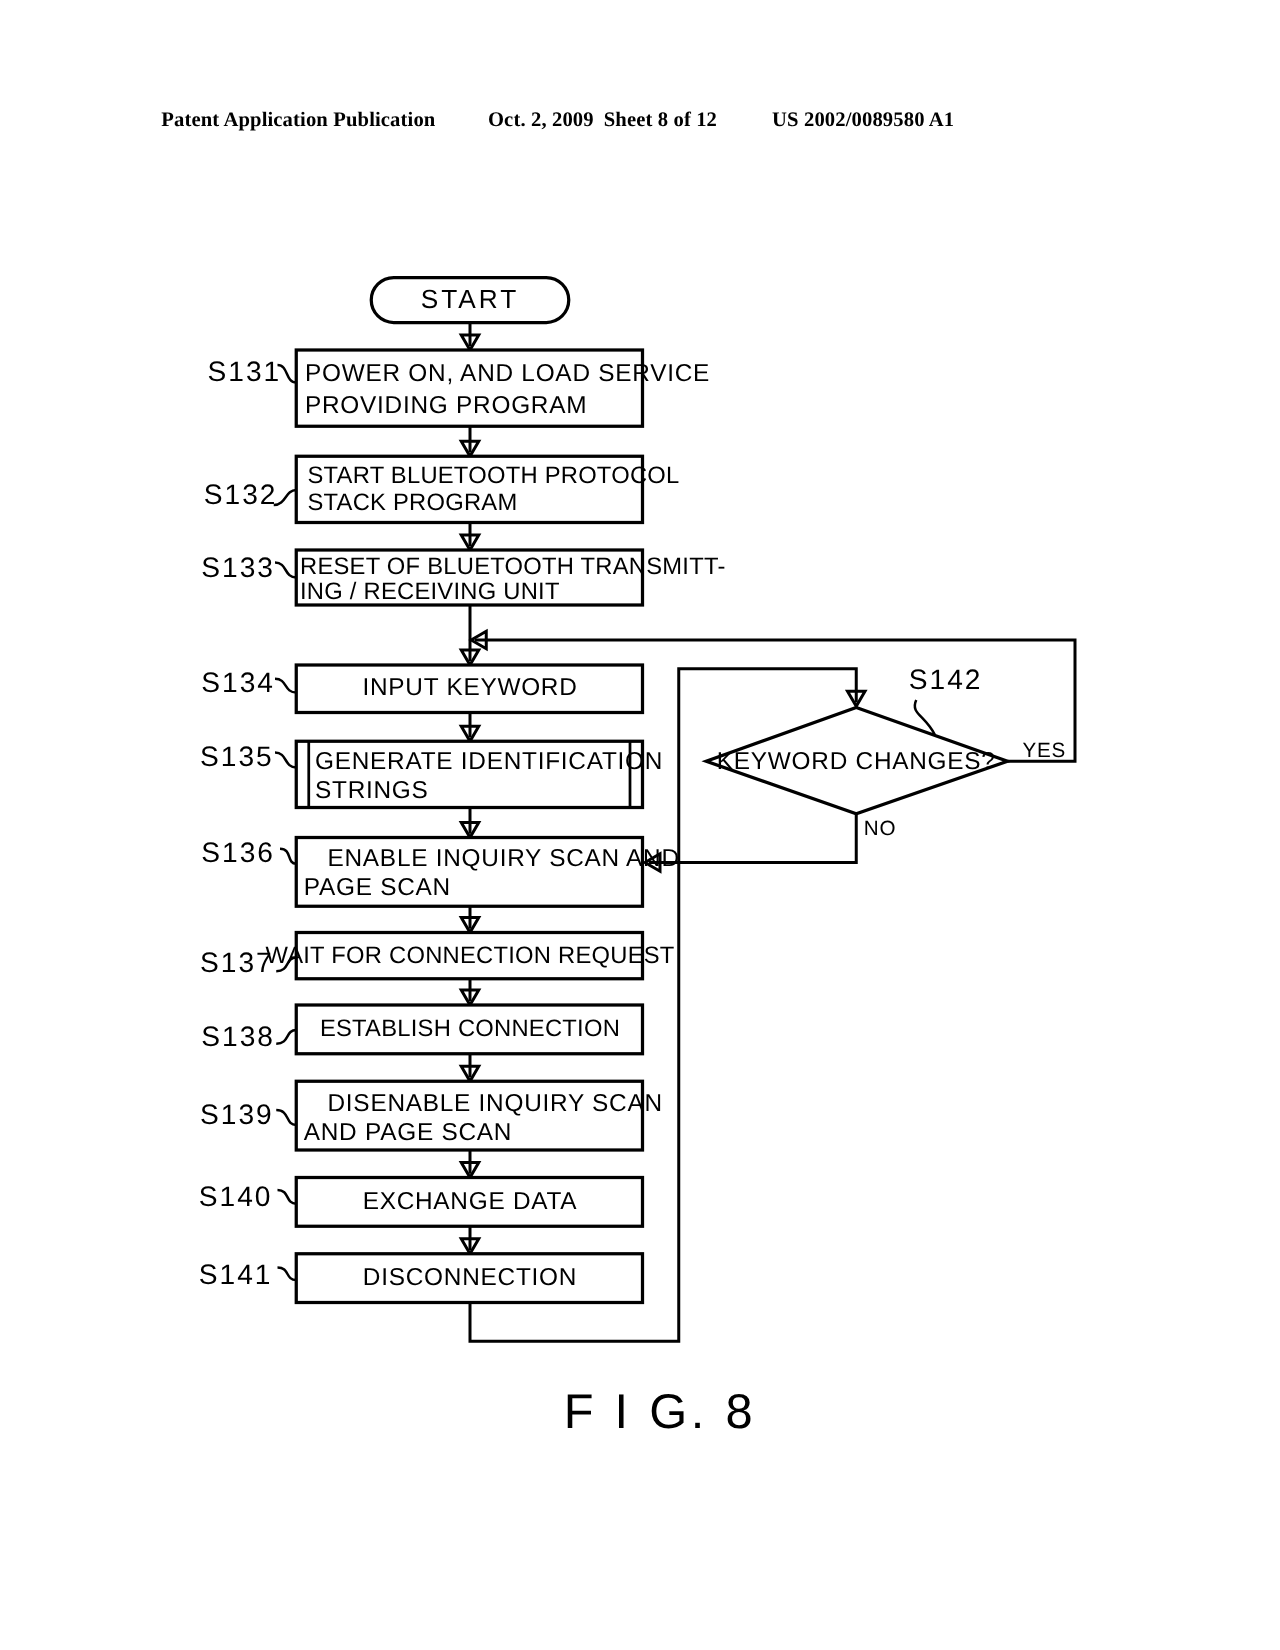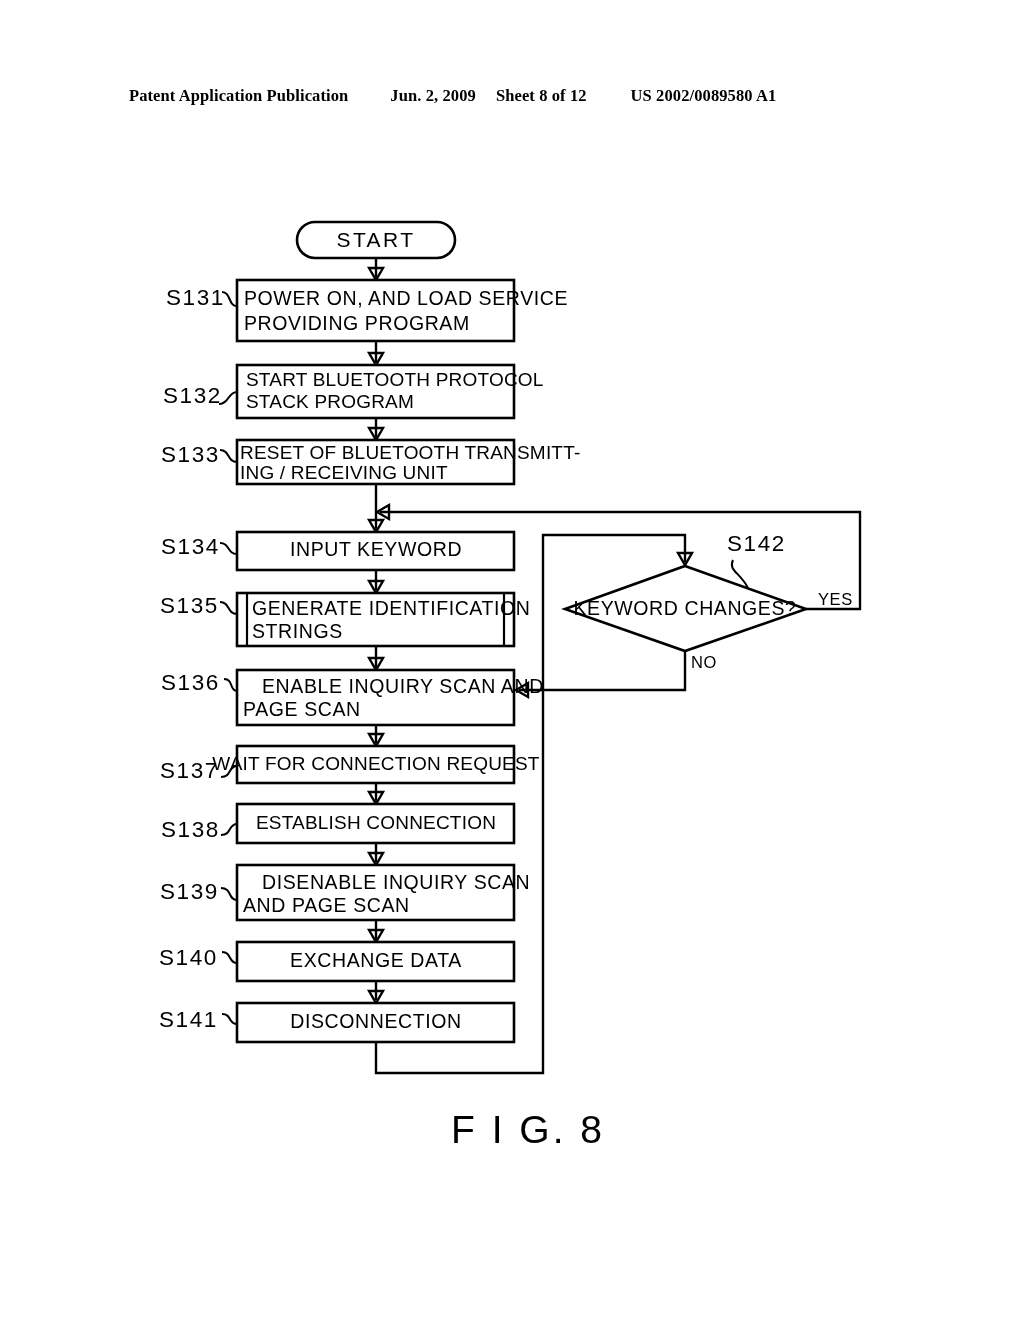--- a/index.html
+++ b/index.html
@@ -23,21 +23,21 @@
     justify-content:flex-start;
     align-items:baseline;
     font-family:"Liberation Serif", serif;
     font-weight:bold;
     font-size:16.5px;
     letter-spacing:0.1px;
     white-space:nowrap;
   }
   .hdr .h-pub{margin-left:129px;}
   .hdr .h-date{margin-left:42px;}
-  .hdr .h-sheet{margin-left:20px;}
+  .hdr .h-sheet{margin-left:8px;}
   .hdr .h-num{margin-left:44px;}
 
   
   #fig{
     position:absolute;left:0;top:0;width:1024px;height:1320px;
   }
   
   .figcap{
     position:absolute;
     left:16px;top:1108px;width:1024px;
@@ -63,21 +63,21 @@
   .ln{stroke:#000000;stroke-width:2.4;fill:none;}
   .ln-lead{stroke:#000000;stroke-width:2.0;fill:none;}
 </style>
 </head>
 <body>
 
 <div id="sheet">
 
   <div class="hdr">
     <span class="h-pub">Patent Application Publication</span>
-    <span class="h-date">Jun. 2, 2009</span>
+    <span class="h-date">Oct. 2, 2009</span>
     <span class="h-sheet">Sheet 8 of 12</span>
     <span class="h-num">US 2002/0089580 A1</span>
   </div>
 
   <svg id="fig" viewBox="0 0 1024 1320">
 
     <g>
 
       <path class="ln" d="M376,257 L376,277"></path>
       <path class="ln" d="M369,268 L376,280 L383,268 Z" fill="#000" stroke="none"></path>

